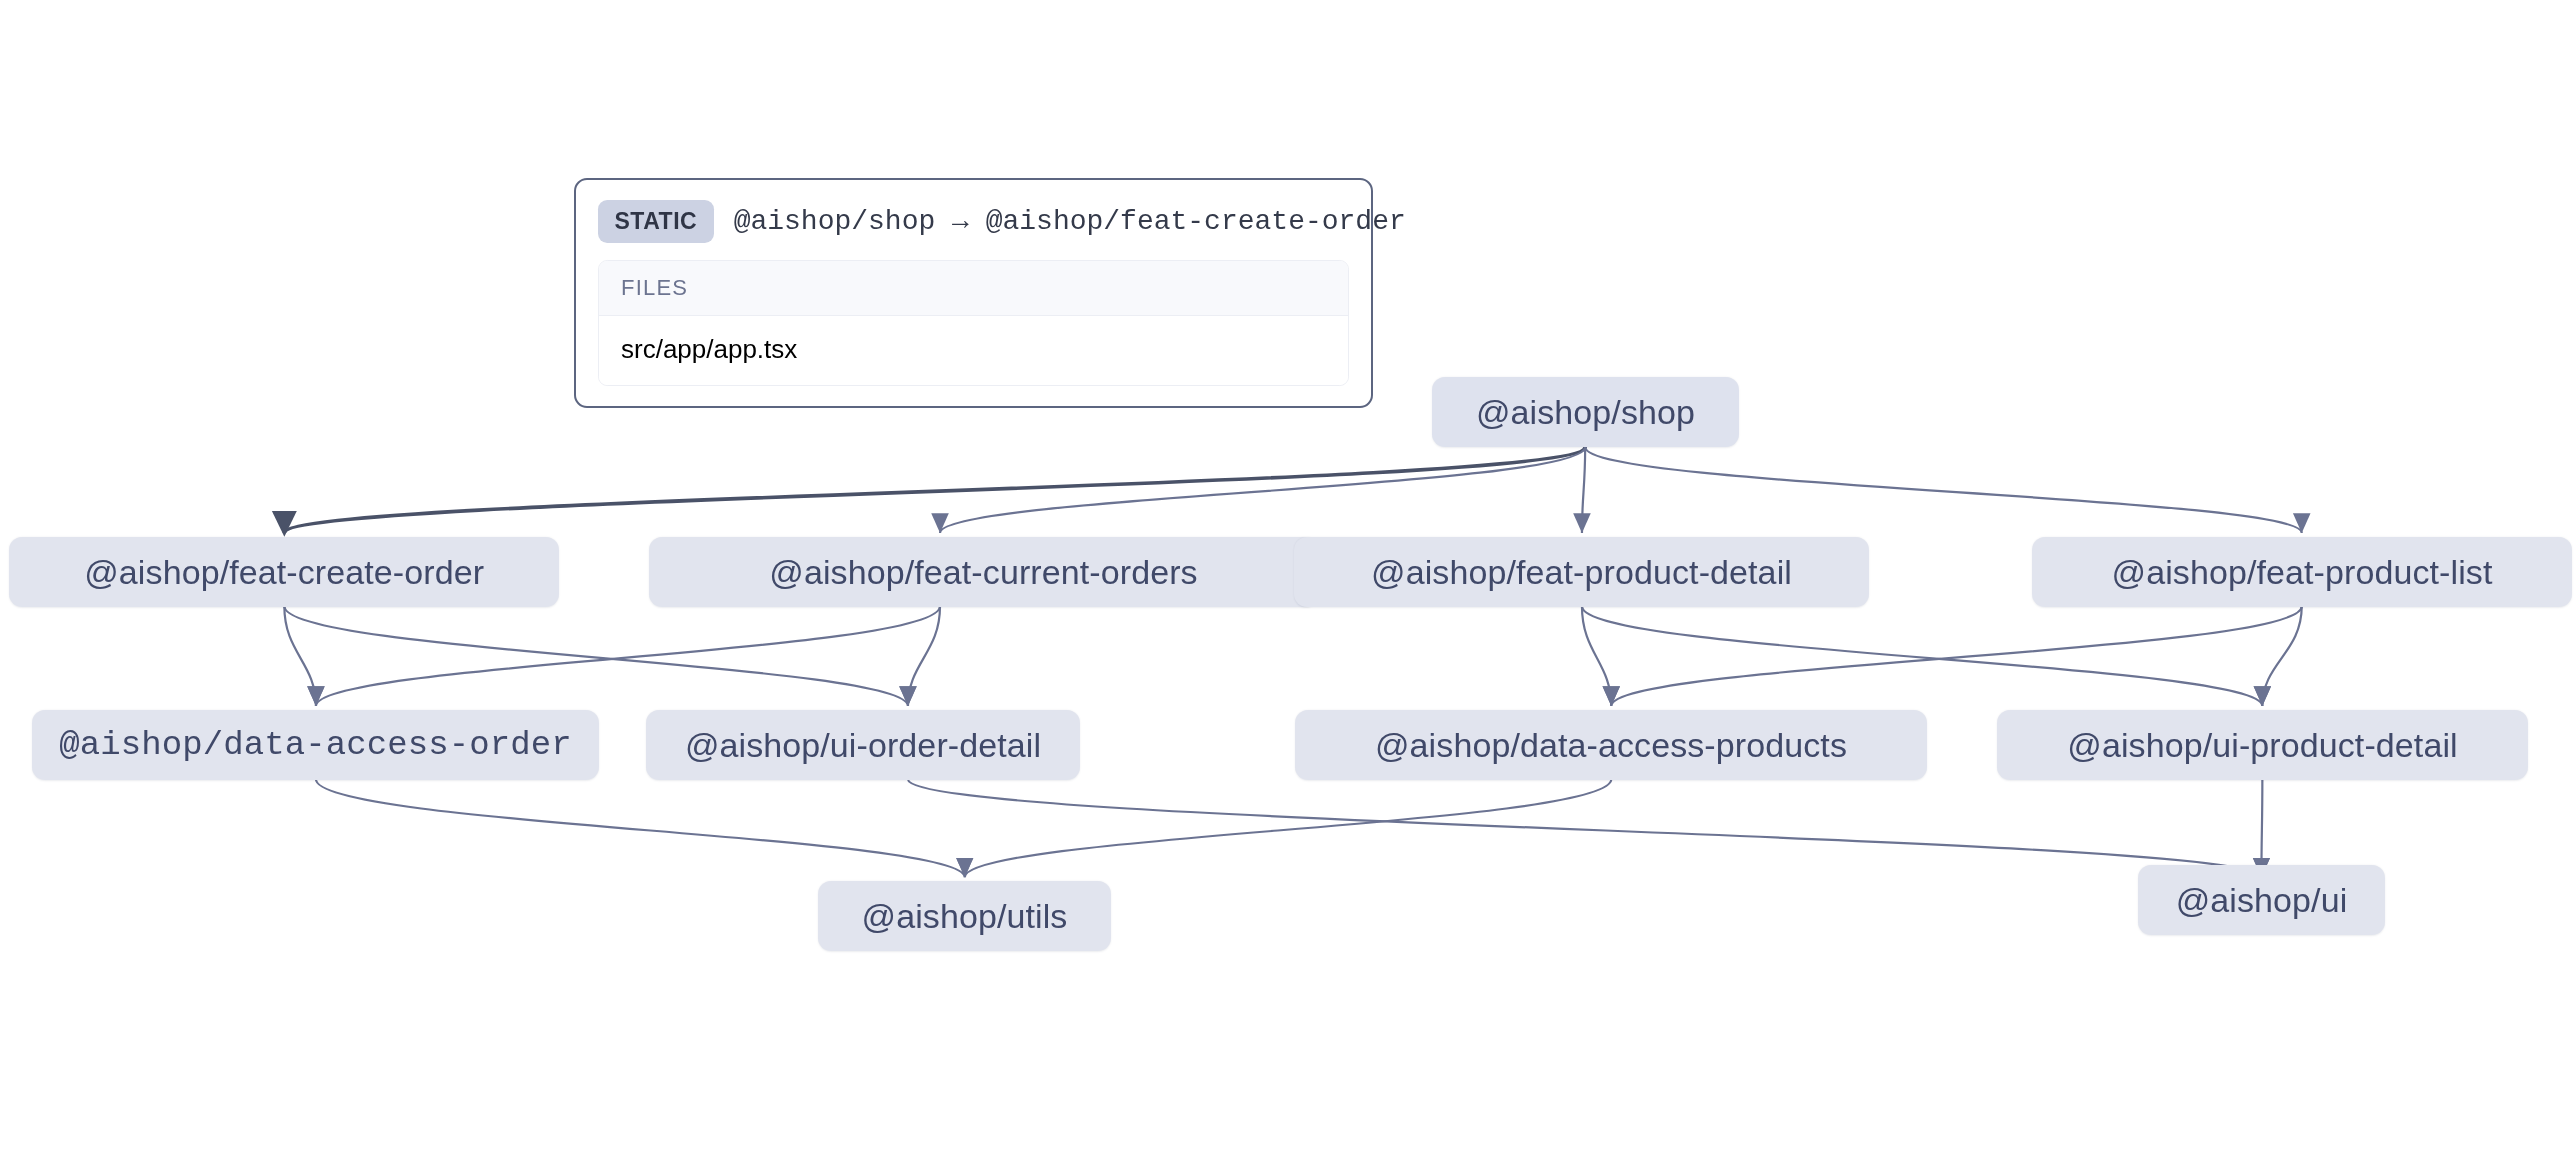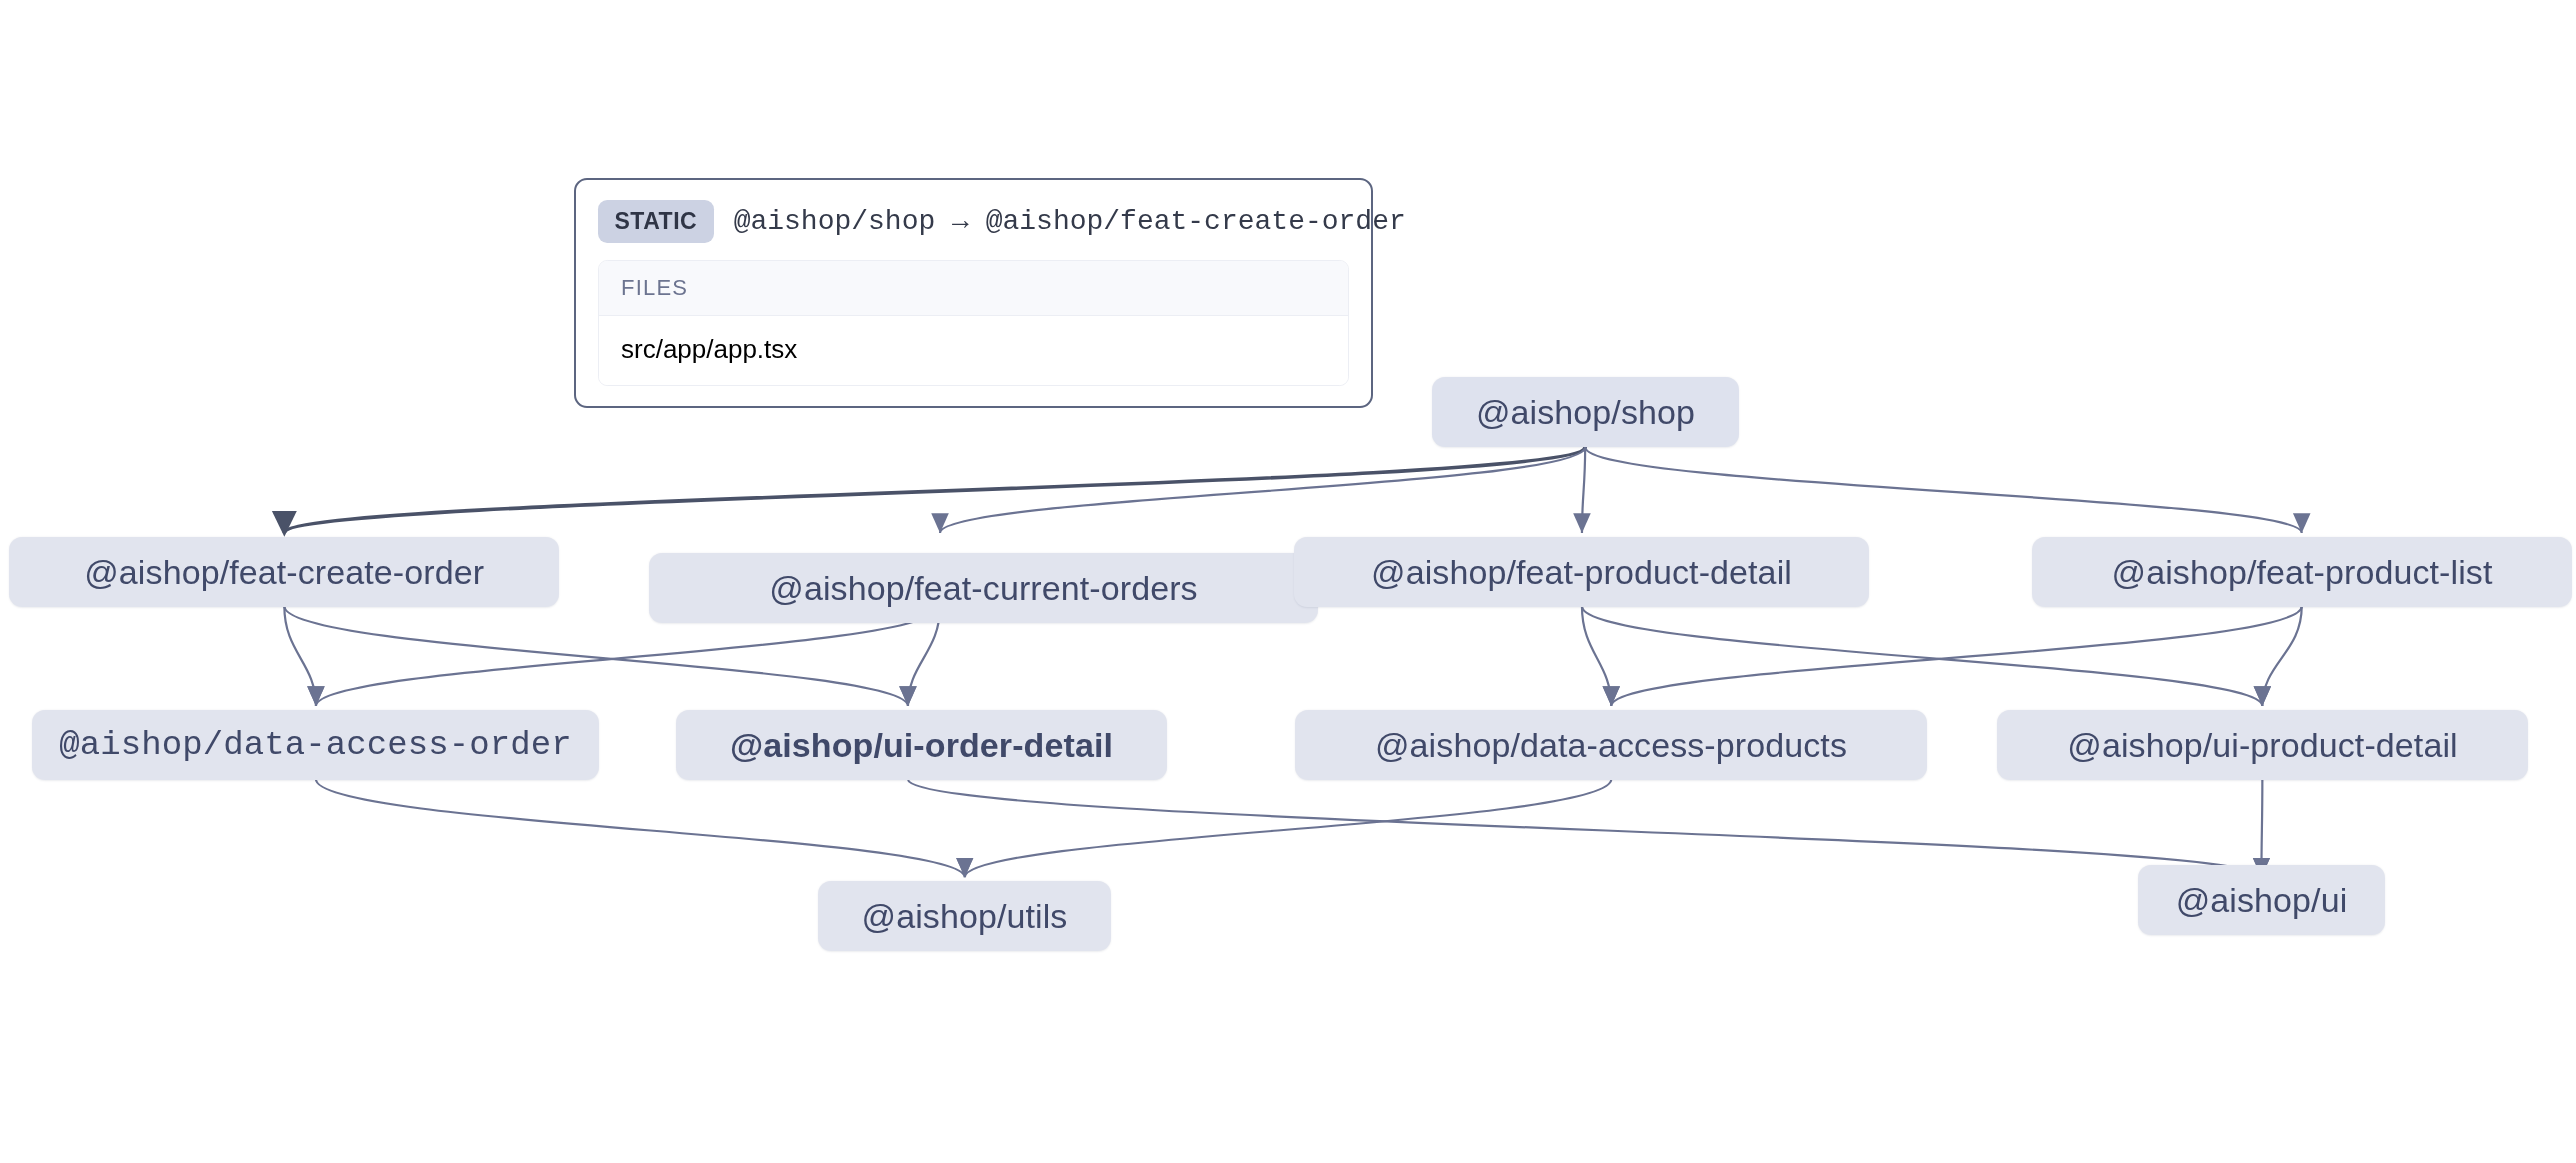--- a/index.html
+++ b/index.html
@@ -139,33 +139,33 @@
       </g>
   </svg>
 
   <div id="node-group">
       <div class="graph-node focused" style="left: 1432px; top: 377px; width: 307px;">
         <span class="node-label">@aishop/shop</span>
       </div>
       <div class="graph-node" style="left: 9.2px; top: 537px; width: 550px;">
         <span class="node-label">@aishop/feat-create-order</span>
       </div>
-      <div class="graph-node" style="left: 649px; top: 553px; width: 669px;">
+      <div class="graph-node" style="left: 649px; top: 537px; width: 669px;">
         <span class="node-label">@aishop/feat-current-orders</span>
       </div>
       <div class="graph-node" style="left: 1294px; top: 537px; width: 575px;">
         <span class="node-label">@aishop/feat-product-detail</span>
       </div>
       <div class="graph-node" style="left: 2032px; top: 537px; width: 540px;">
         <span class="node-label">@aishop/feat-product-list</span>
       </div>
       <div class="graph-node" style="left: 32px; top: 710px; width: 567px; font-family: Liberation Mono, monospace;">
         <span class="node-label">@aishop/data-access-order</span>
       </div>
-      <div class="graph-node" style="left: 676px; top: 710px; width: 491px; font-weight: bold;">
+      <div class="graph-node" style="left: 646px; top: 710px; width: 434px;">
         <span class="node-label">@aishop/ui-order-detail</span>
       </div>
       <div class="graph-node" style="left: 1295px; top: 710px; width: 632px;">
         <span class="node-label">@aishop/data-access-products</span>
       </div>
       <div class="graph-node" style="left: 1997px; top: 710px; width: 531px;">
         <span class="node-label">@aishop/ui-product-detail</span>
       </div>
       <div class="graph-node" style="left: 818px; top: 881px; width: 293px;">
         <span class="node-label">@aishop/utils</span>

